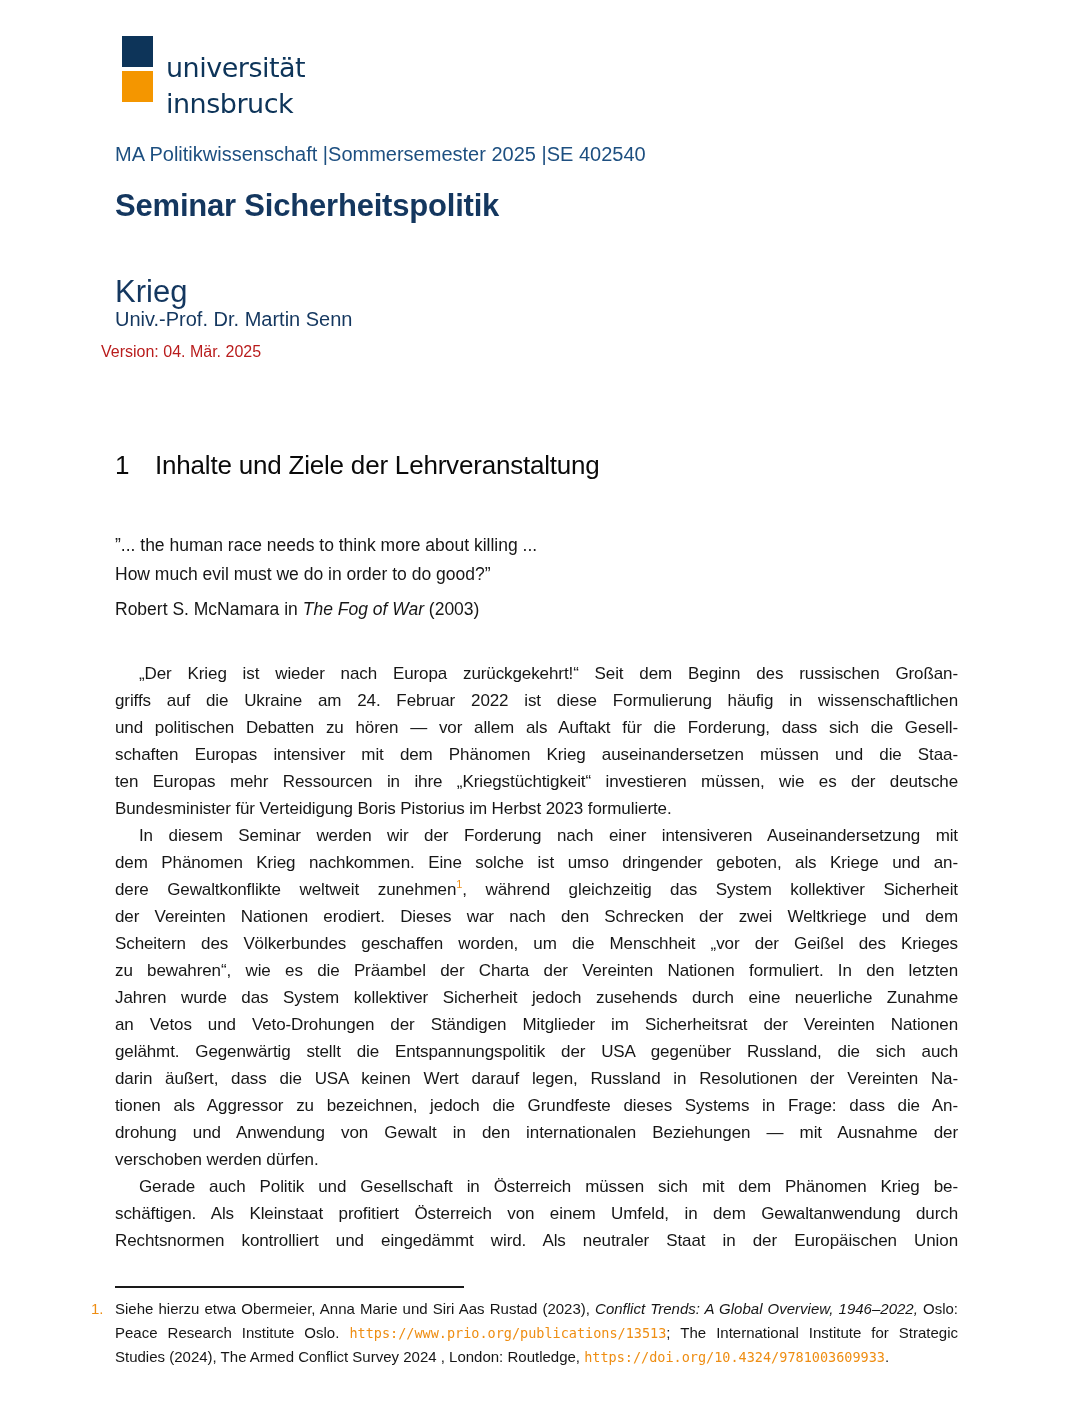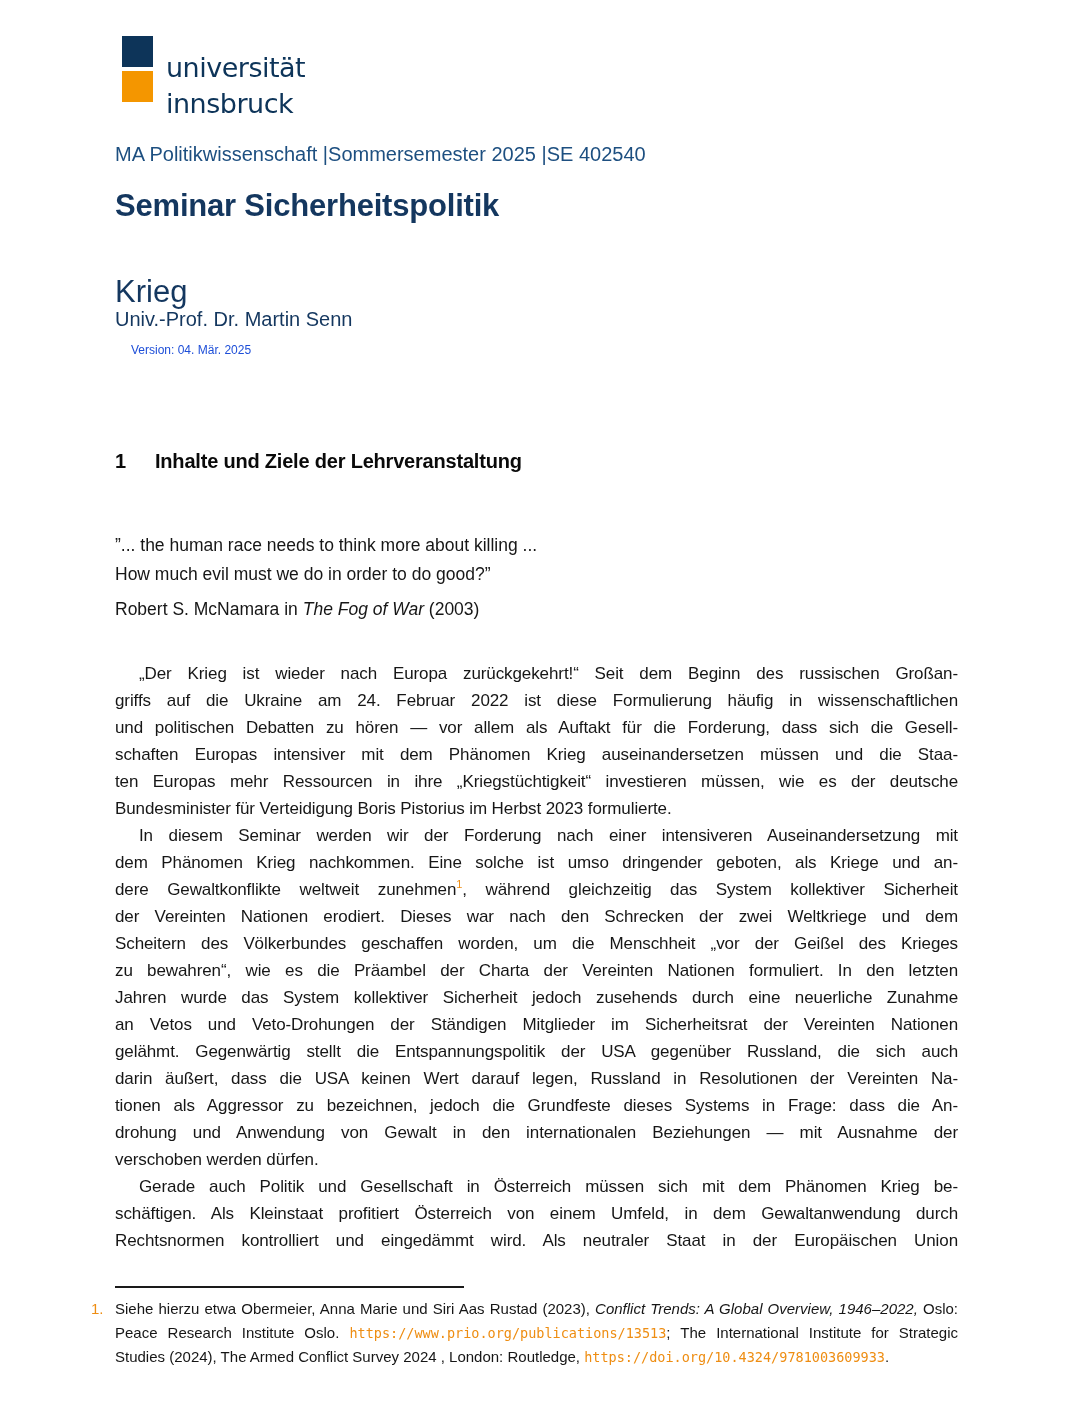--- a/index.html
+++ b/index.html
@@ -13,24 +13,24 @@
   .sq { width:31px; height:31px; }
   .sq.navy { background:#0d3459; }
   .sq.orange { background:#f49600; margin-top:4px; }
   .logo-text { margin-left:13px; font-family:"DejaVu Sans", sans-serif; font-size:27px; line-height:36px; color:#0d3459; letter-spacing:-0.5px;margin-top:17px; }
 
   
   .kicker { position:absolute; top:143px; left:115px; font-size:20px; color:#1d4f80; }
   .title1 { position:absolute; top:188px; left:115px; font-size:31px; font-weight:bold; color:#14375f; letter-spacing:-0.2px; }
   .title2 { position:absolute; top:234px; left:115px; font-size:31px; font-weight:normal; color:#14375f;margin-top:40px; }
   .author  { position:absolute; top:308px; left:115px; font-size:20px; color:#14375f; }
-  .version { position:absolute; top:343px; left:131px; font-size:12px; color:#1d4ed8; }
+  .version { position:absolute; top:343px; left:101px; font-size:16px; color:#b91c1c; }
 
   
-  .section { position:absolute; top:450px; left:115px; font-size:20px; font-weight:bold; color:#0a0a0a; letter-spacing:-0.2px; }
+  .section { position:absolute; top:450px; left:115px; font-size:26px; font-weight:normal; color:#0a0a0a; letter-spacing:-0.2px; }
   .sec-num { display:inline-block; min-width:40px; }
 
   
   .quote { position:absolute; top:531px; left:115px; width:843px; font-size:17.5px; line-height:29px; color:#161616; }
   .attribution { position:absolute; top:599px; left:115px; width:843px; font-size:17.5px; color:#161616; }
   .attribution .it, .fn .it { font-style:italic; }
 
   
   .bodytext { position:absolute; top:660px; left:115px; width:843px; font-size:17px; line-height:27px; color:#161616; letter-spacing:-0.1px; }
   .bl { text-align:justify; text-align-last:justify; }

